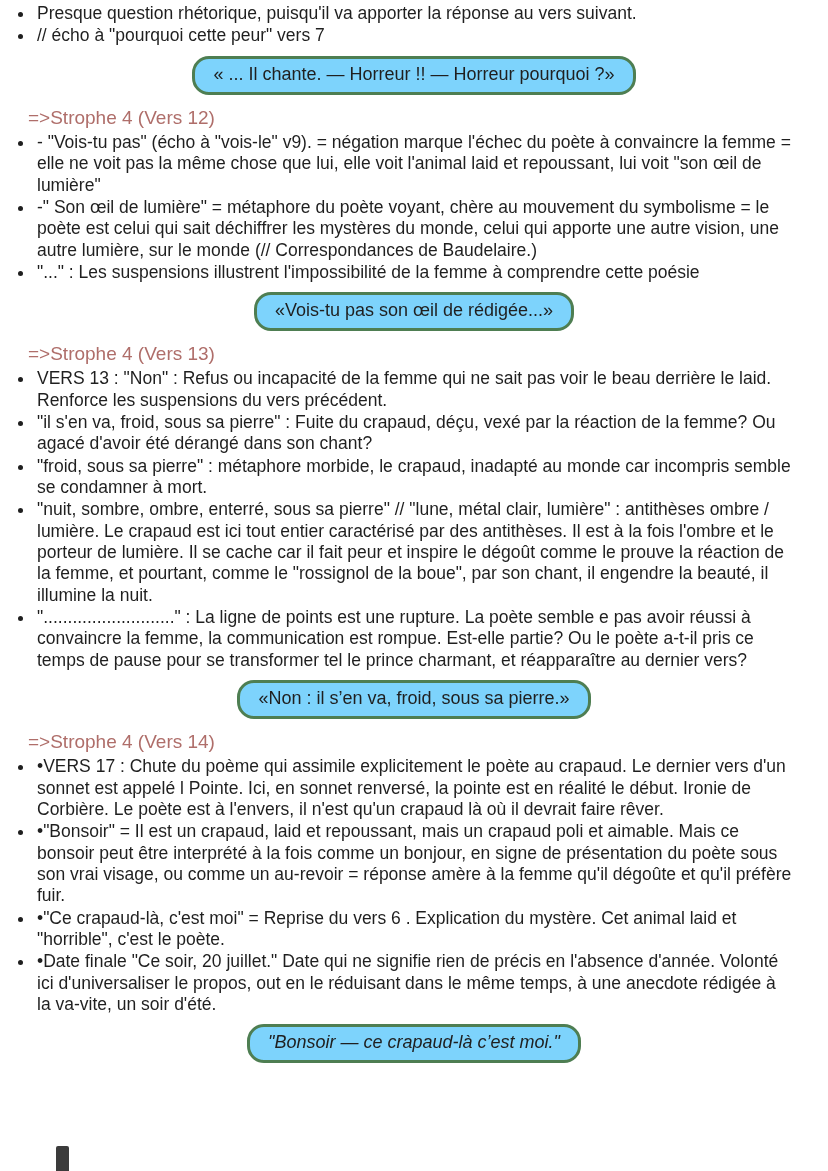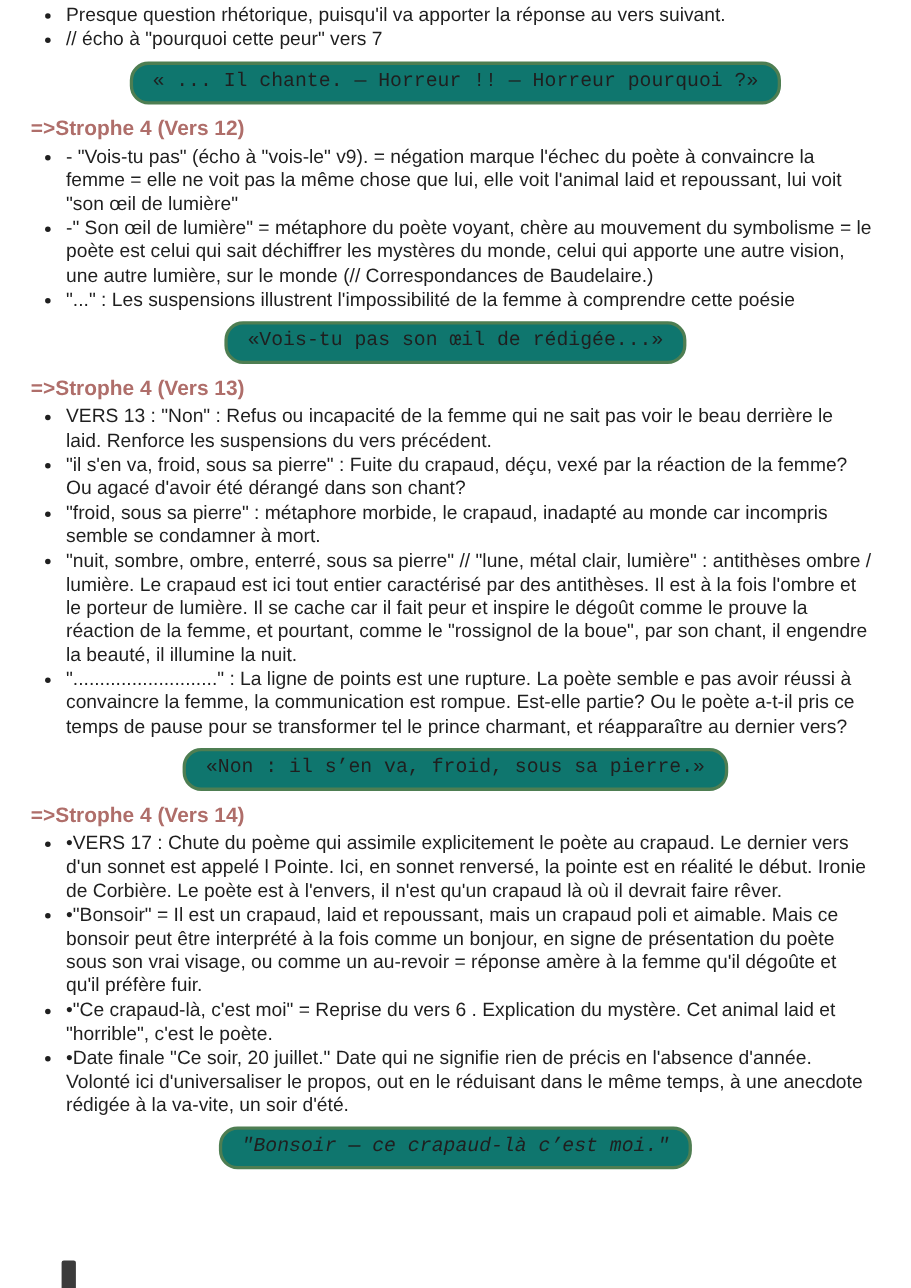--- a/index.html
+++ b/index.html
@@ -20,43 +20,42 @@
     position:relative;
     overflow:hidden;
   }
   .page{
     padding-top:3px;
     width:100%;
     height:100%;
     position:relative;
   }
   ul.bullets{
-    margin:0 34px 0 12px;
-    padding-left:46px;
+    margin:0 34px 0 0;
+    padding-left:35px;
   }
   ul.bullets li{
     margin:0 0 1px 0;
     padding-left:2px;
   }
   .strophe-heading{
     color:var(--heading);
-    font-weight:bold;
+    font-weight:normal;
     font-size:19px;
     margin:11px 0 3px 28px;
   }
   .quote-box{
     display:table;
     margin:9px auto 9px auto;
     border:3px solid var(--quote-border);
     border-radius:17px;
     padding:5px 18px 6px 18px;
-    background:#0f766e;
+    background:#7dd3fc;
     font-size:18px;
     white-space:nowrap;
-    font-family:Liberation Mono, monospace;
   }
   .quote-box .italic{
     font-style:italic;
   }
   .next-page-edge{
     position:absolute;
     left:56px;
     bottom:0;
     width:13px;
     height:25px;

